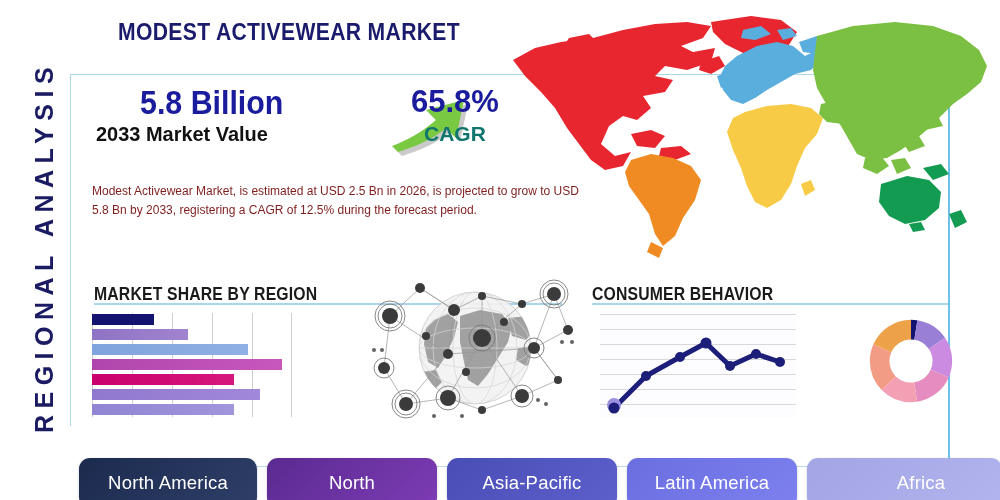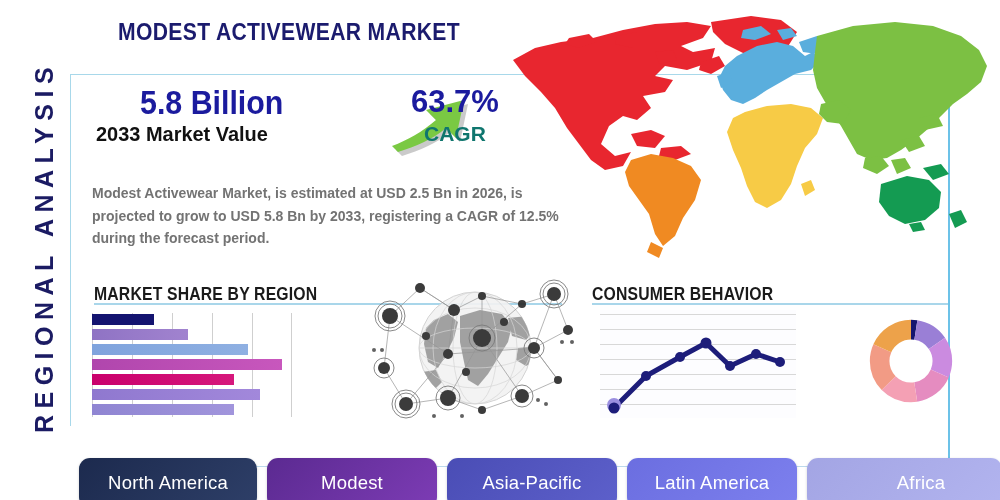--- a/index.html
+++ b/index.html
@@ -59,21 +59,21 @@
   }
   .kpi2-label{
     position:absolute;left:338px;top:38px;
     font-size:21px;font-weight:bold;color:#0f766e;white-space:nowrap;
   }
   .arrow-wrap{position:absolute;left:300px;top:-8px;width:90px;height:80px;}
 
   
   .desc{
     position:absolute;left:92px;top:182px;width:490px;
-    font-size:14px;line-height:1.62;color:#737373;font-weight:bold;
+    font-size:12px;line-height:1.62;color:#7f1d1d;
   }
 
   
   .sec-h{
     position:absolute;font-size:17.5px;font-weight:bold;color:#1a1a1a;
     letter-spacing:0.2px;white-space:nowrap;
     transform:scaleX(0.9);transform-origin:left center;
   }
   .sec-rule{position:absolute;height:1.6px;background:#a9d6ea;}
 
@@ -157,21 +157,21 @@
 
   <div class="kpi">
     <div class="kpi-value">5.8 Billion</div>
     <div class="kpi-label">2033 Market Value</div>
     <div class="arrow-wrap">
       <svg viewBox="0 0 90 80" width="90" height="80" aria-hidden="true">
         <path d="M6 70 C22 64 36 56 50 44 L40 34 L78 24 L70 62 L60 52 C46 64 30 70 12 76 Z" fill="#8a8a8a" opacity="0.45" transform="translate(4,4)"></path>
         <path d="M6 70 C22 64 36 56 50 44 L40 34 L78 24 L70 62 L60 52 C46 64 30 70 12 76 Z" fill="#7ac943"></path>
       </svg>
     </div>
-    <div class="kpi2-value">63.7%</div>
+    <div class="kpi2-value">65.8%</div>
     <div class="kpi2-label">CAGR</div>
   </div>
 
   <div class="desc">Modest Activewear Market, is estimated at USD 2.5 Bn in 2026, is projected to grow to USD 5.8 Bn by 2033, registering a CAGR of 12.5% during the forecast period.</div>
 
   <div class="sec-h" style="left:94px;top:284px;">MARKET SHARE BY REGION</div>
   <div class="sec-rule" style="left:94px;top:303px;width:468px;"></div>
 
   <div class="sec-h" style="left:592px;top:284px;">CONSUMER BEHAVIOR</div>
   <div class="sec-rule" style="left:592px;top:303px;width:356px;"></div>
@@ -313,21 +313,21 @@
       </g>
     </svg>
   </div>
 
   <div class="regions">
     <div class="reg-connector"></div>
     <div class="reg-btn" style="left:0px;width:178px;background:linear-gradient(135deg,#1c2a4e,#2e3f68);">
       <span>North America</span>
     </div>
     <div class="reg-btn" style="left:188px;width:170px;background:linear-gradient(135deg,#5b2a91,#7d3cb5);">
-      <span>Modest</span>
+      <span>North</span>
     </div>
     <div class="reg-btn" style="left:368px;width:170px;background:linear-gradient(135deg,#4a4db5,#5d60cb);">
       <span>Asia-Pacific</span>
     </div>
     <div class="reg-btn" style="left:548px;width:170px;background:linear-gradient(135deg,#6b6ee0,#7d80ee);">
       <span>Latin America</span>
     </div>
     <div class="reg-btn" style="left:728px;width:162px;background:linear-gradient(135deg,#a3a5e4,#b2b4ef);padding-left:33px;">
       <span>Africa</span>
     </div>

